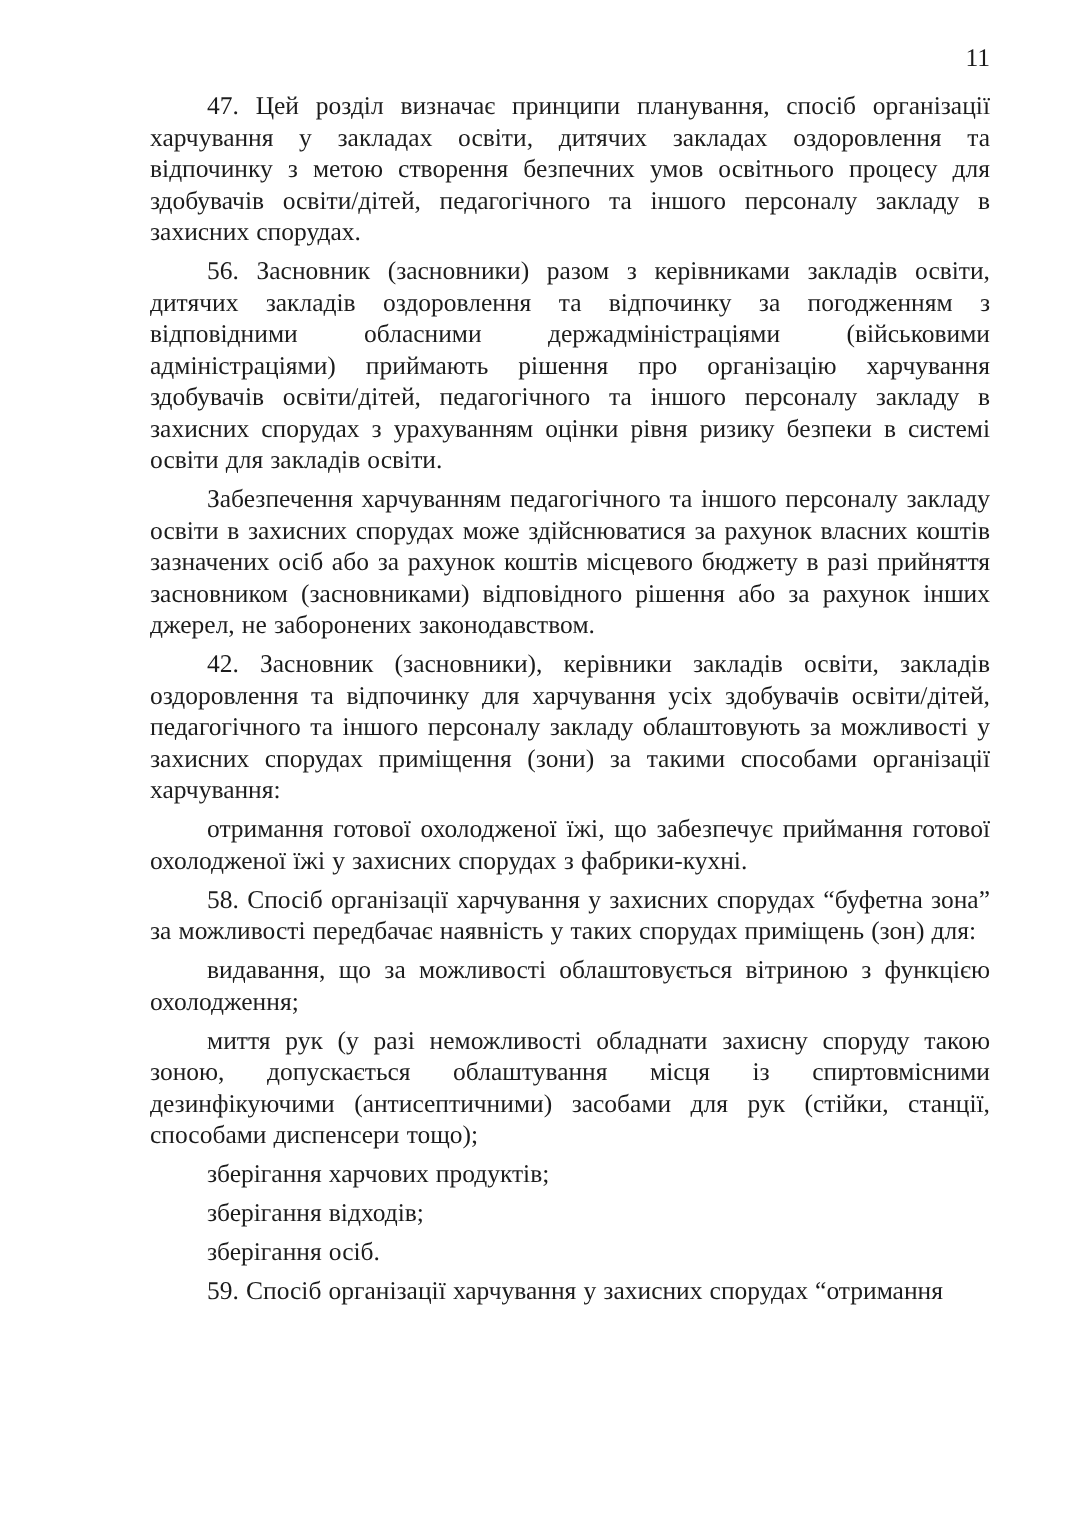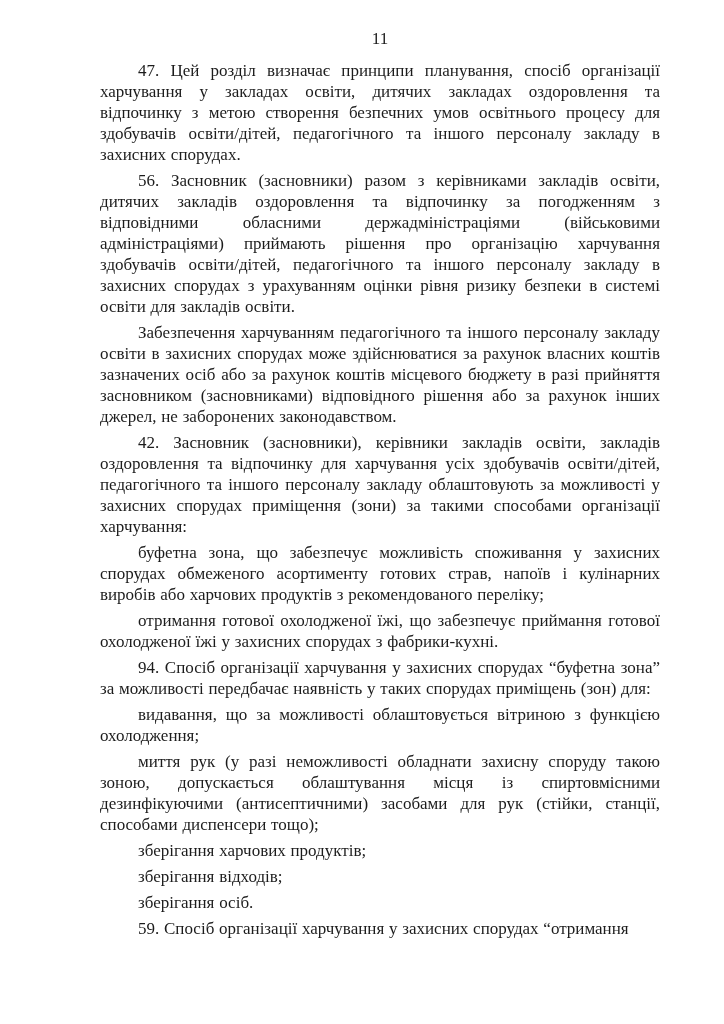--- a/index.html
+++ b/index.html
@@ -14,44 +14,43 @@
     box-sizing: border-box;
     background: #ffffff;
     color: #1c1c1c;
     font-family: "Liberation Serif", "DejaVu Serif", serif;
     font-size: 17px;
     line-height: 21px;
     padding: 28px 64px 0 100px;
     overflow: hidden;
   }
   .page-number {
-    text-align: center;
+    text-align: right;
     margin: 0 0 11px 0;
   }
   .body-text p {
     margin: 0 0 5px 0;
     text-align: justify;
     text-indent: 38px;
     word-spacing: 0.5px;
   }
 </style>
 </head>
 <body>
 
 <div class="page">
   <div class="page-number">11</div>
 
   <div class="body-text">
     <p>47. Цей розділ визначає принципи планування, спосіб організації харчування у закладах освіти, дитячих закладах оздоровлення та відпочинку з метою створення безпечних умов освітнього процесу для здобувачів освіти/дітей, педагогічного та іншого персоналу закладу в захисних спорудах.</p>
     <p>56. Засновник (засновники) разом з керівниками закладів освіти, дитячих закладів оздоровлення та відпочинку за погодженням з відповідними обласними держадміністраціями (військовими адміністраціями) приймають рішення про організацію харчування здобувачів освіти/дітей, педагогічного та іншого персоналу закладу в захисних спорудах з урахуванням оцінки рівня ризику безпеки в системі освіти для закладів освіти.</p>
     <p>Забезпечення харчуванням педагогічного та іншого персоналу закладу освіти в захисних спорудах може здійснюватися за рахунок власних коштів зазначених осіб або за рахунок коштів місцевого бюджету в разі прийняття засновником (засновниками) відповідного рішення або за рахунок інших джерел, не заборонених законодавством.</p>
     <p>42. Засновник (засновники), керівники закладів освіти, закладів оздоровлення та відпочинку для харчування усіх здобувачів освіти/дітей, педагогічного та іншого персоналу закладу облаштовують за можливості у захисних спорудах приміщення (зони) за такими способами організації харчування:</p>
-    <p>буфетна зона, що забезпечує можливість споживання у захисних спорудах обмеженого асортименту готових страв, напоїв і кулінарних виробів або харчових продуктів з рекомендованого переліку;</p>
     <p>отримання готової охолодженої їжі, що забезпечує приймання готової охолодженої їжі у захисних спорудах з фабрики-кухні.</p>
-    <p>94. Спосіб організації харчування у захисних спорудах “буфетна зона” за можливості передбачає наявність у таких спорудах приміщень (зон) для:</p>
+    <p>58. Спосіб організації харчування у захисних спорудах “буфетна зона” за можливості передбачає наявність у таких спорудах приміщень (зон) для:</p>
     <p>видавання, що за можливості облаштовується вітриною з функцією охолодження;</p>
     <p>миття рук (у разі неможливості обладнати захисну споруду такою зоною, допускається облаштування місця із спиртовмісними дезинфікуючими (антисептичними) засобами для рук (стійки, станції, способами диспенсери тощо);</p>
     <p>зберігання харчових продуктів;</p>
     <p>зберігання відходів;</p>
     <p>зберігання осіб.</p>
     <p>59. Спосіб організації харчування у захисних спорудах “отримання</p>
   </div>
 </div>
 
 </body></html>

